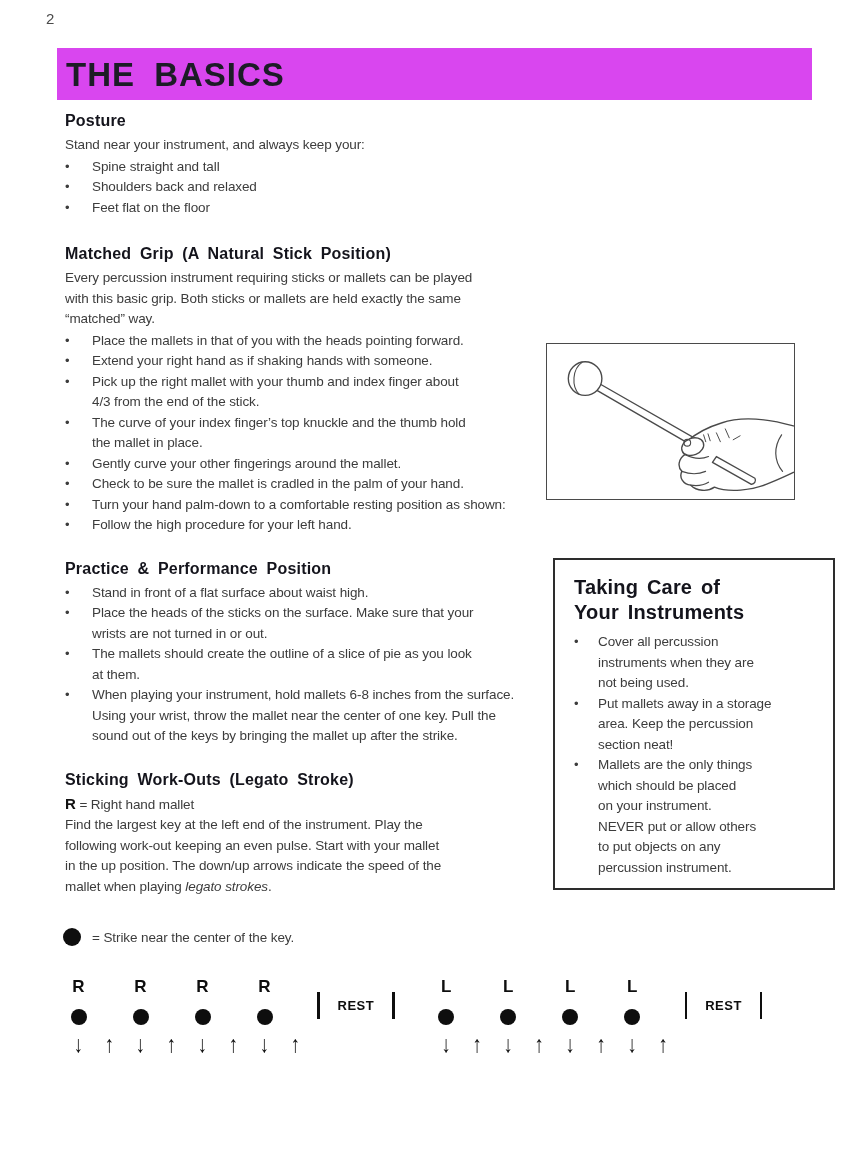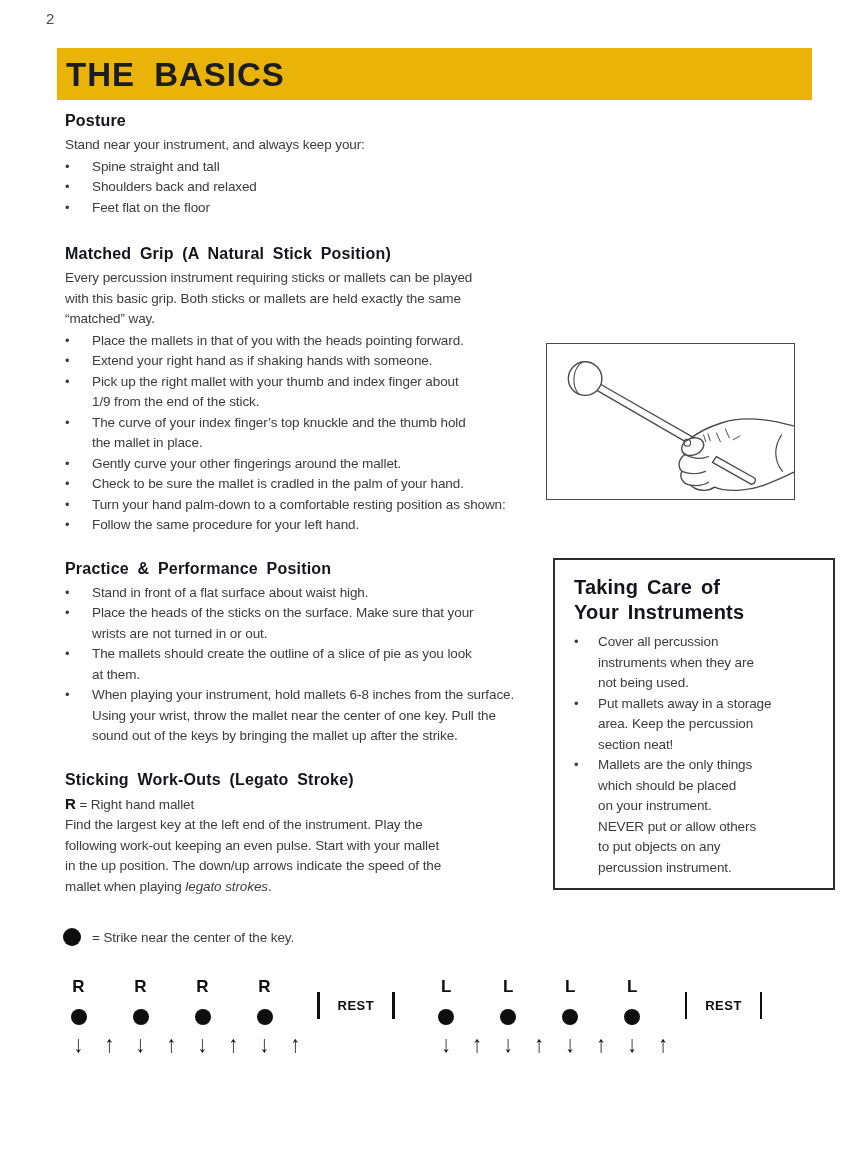--- a/index.html
+++ b/index.html
@@ -4,21 +4,21 @@
 <style>
   html,body{margin:0;padding:0;}
   body{
     width:864px;height:1152px;position:relative;background:#ffffff;
     font-family:"Liberation Sans",sans-serif;color:#3c3c3c;overflow:hidden;
   }
   .abs{position:absolute;}
   
   .page-number{left:46px;top:10px;font-size:15px;color:#4a4a4a;}
   
-  .banner{left:57px;top:48px;width:755px;height:52px;background:#eab308;}
+  .banner{left:57px;top:48px;width:755px;height:52px;background:#d946ef;}
   .banner-title{
     padding-left:9px;line-height:53px;font-size:33px;font-weight:bold;
     letter-spacing:1px;word-spacing:9px;color:#1c1c26;
   }
   
   .col-left{left:65px;top:112px;width:478px;}
   h2.sec{
     margin:0 0 5px 0;font-size:16px;font-weight:bold;color:#14141c;
     letter-spacing:0.2px;word-spacing:4px;
   }
@@ -100,42 +100,42 @@
         <span class="mark">•</span>
         <span class="btxt">Place the mallets in that of you with the heads pointing forward.</span>
       </div>
       <div class="bullet">
         <span class="mark">•</span>
         <span class="btxt">Extend your right hand as if shaking hands with someone.</span>
       </div>
       <div class="bullet">
         <span class="mark">•</span>
         <span class="btxt">Pick up the right mallet with your thumb and index finger about
-1/9 from the end of the stick.</span>
+4/3 from the end of the stick.</span>
       </div>
       <div class="bullet">
         <span class="mark">•</span>
         <span class="btxt">The curve of your index finger’s top knuckle and the thumb hold
 the mallet in place.</span>
       </div>
       <div class="bullet">
         <span class="mark">•</span>
         <span class="btxt">Gently curve your other fingerings around the mallet.</span>
       </div>
       <div class="bullet">
         <span class="mark">•</span>
         <span class="btxt">Check to be sure the mallet is cradled in the palm of your hand.</span>
       </div>
       <div class="bullet">
         <span class="mark">•</span>
         <span class="btxt">Turn your hand palm-down to a comfortable resting position as shown:</span>
       </div>
       <div class="bullet">
         <span class="mark">•</span>
-        <span class="btxt">Follow the same procedure for your left hand.</span>
+        <span class="btxt">Follow the high procedure for your left hand.</span>
       </div>
     </div>
   </div>
 
   <div class="sec3">
     <h2 class="sec">Practice &amp; Performance Position</h2>
     <div class="bullets">
       <div class="bullet">
         <span class="mark">•</span>
         <span class="btxt">Stand in front of a flat surface about waist high.</span>

